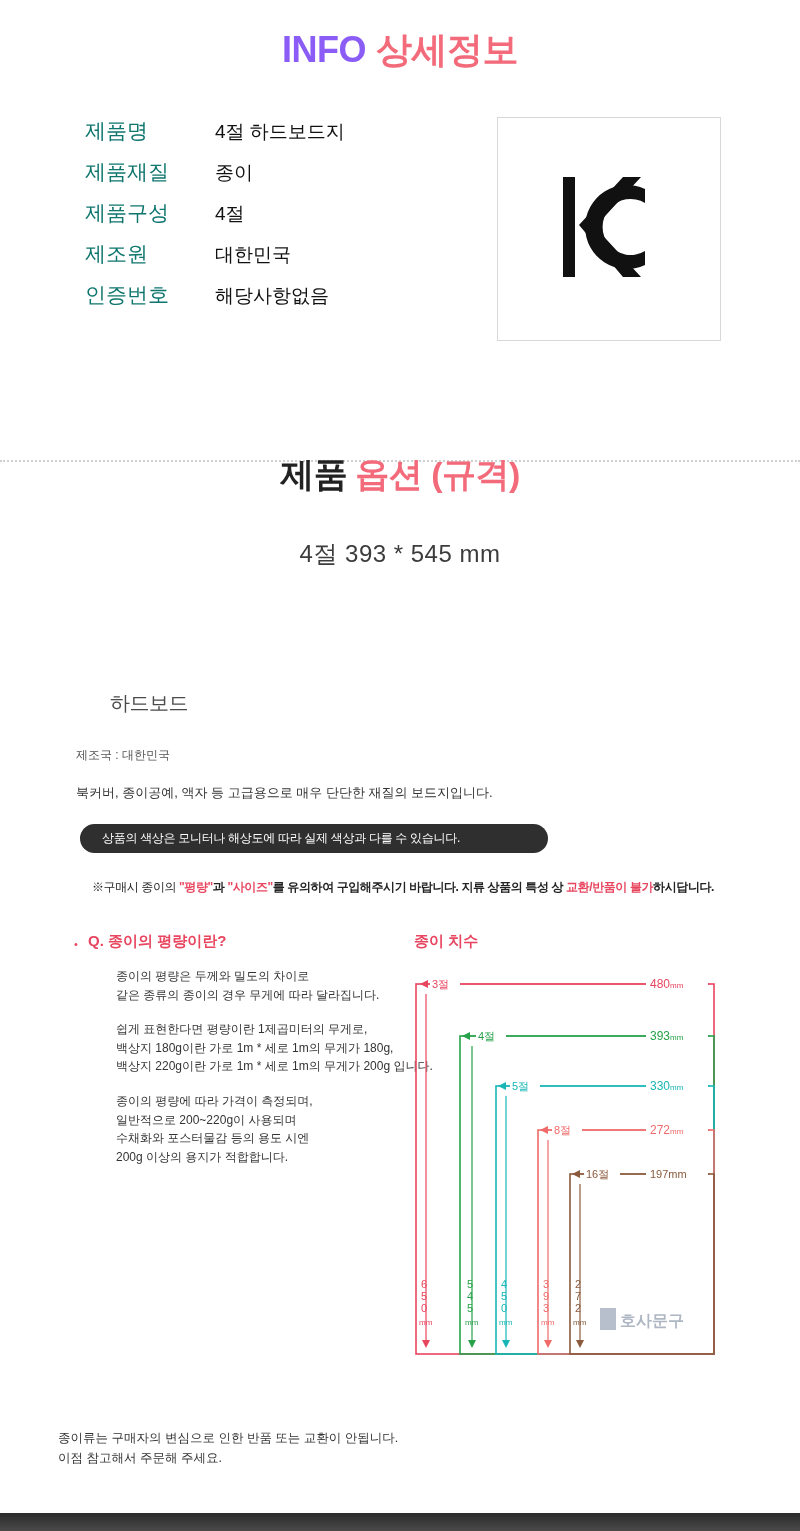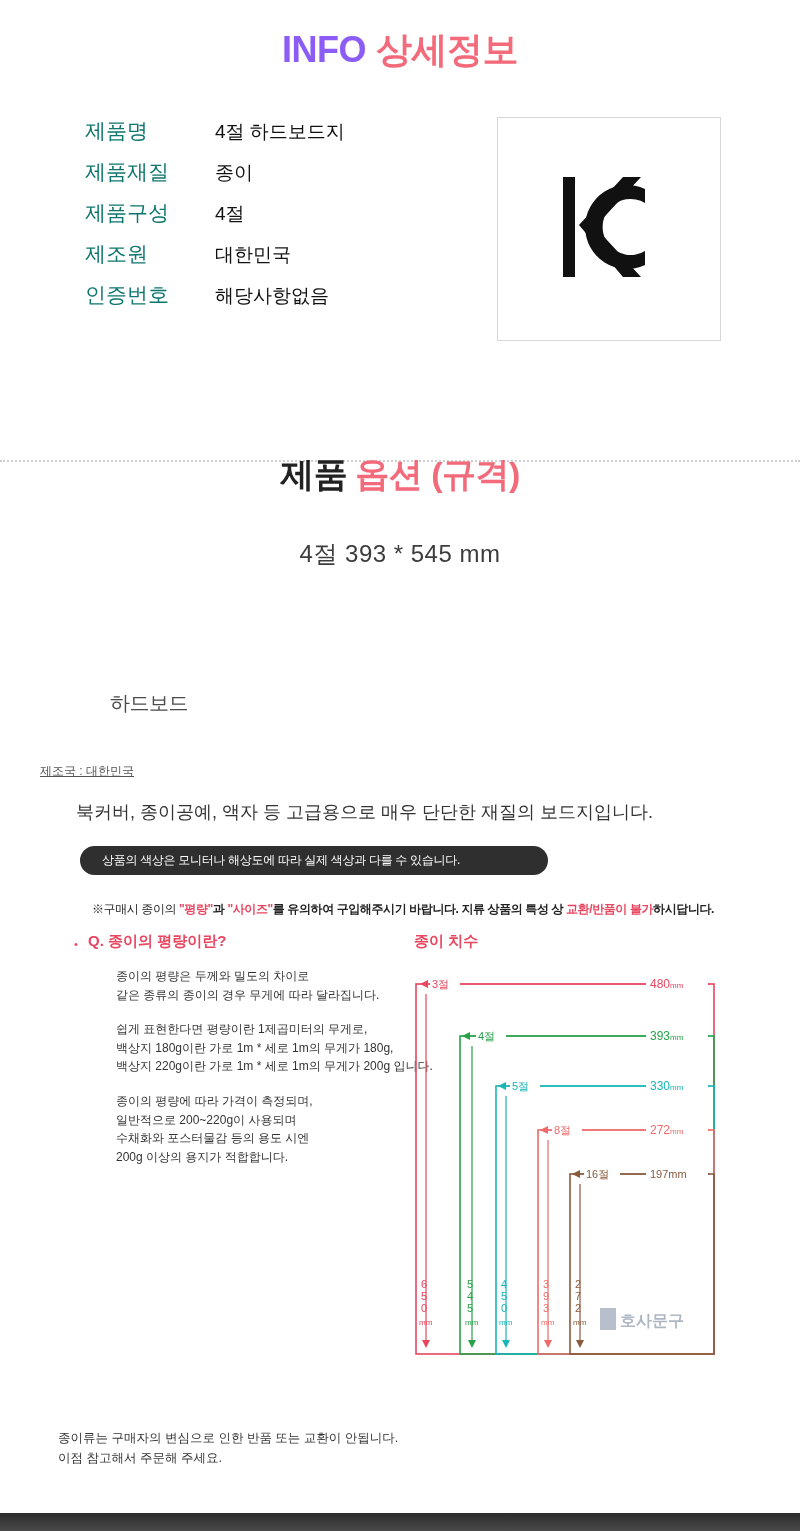--- a/index.html
+++ b/index.html
@@ -103,26 +103,25 @@
   }
   .detail-heading {
     font-size: 20px;
     color: #4a4a4a;
     padding-left: 110px;
     letter-spacing: -0.5px;
   }
   .detail-origin {
     font-size: 12px;
     color: #555;
-    padding-left: 40px;
-    margin-top: 46px;
-    text-decoration: underline;
+    padding-left: 76px;
+    margin-top: 30px;
   }
   .detail-desc {
-    font-size: 18px;
+    font-size: 13px;
     color: #333;
     padding-left: 76px;
     margin-top: 20px;
   }
   .notice-bar {
     margin-left: 80px;
     margin-top: 22px;
     width: 468px;
     height: 29px;
     background: #2f2f2f;

